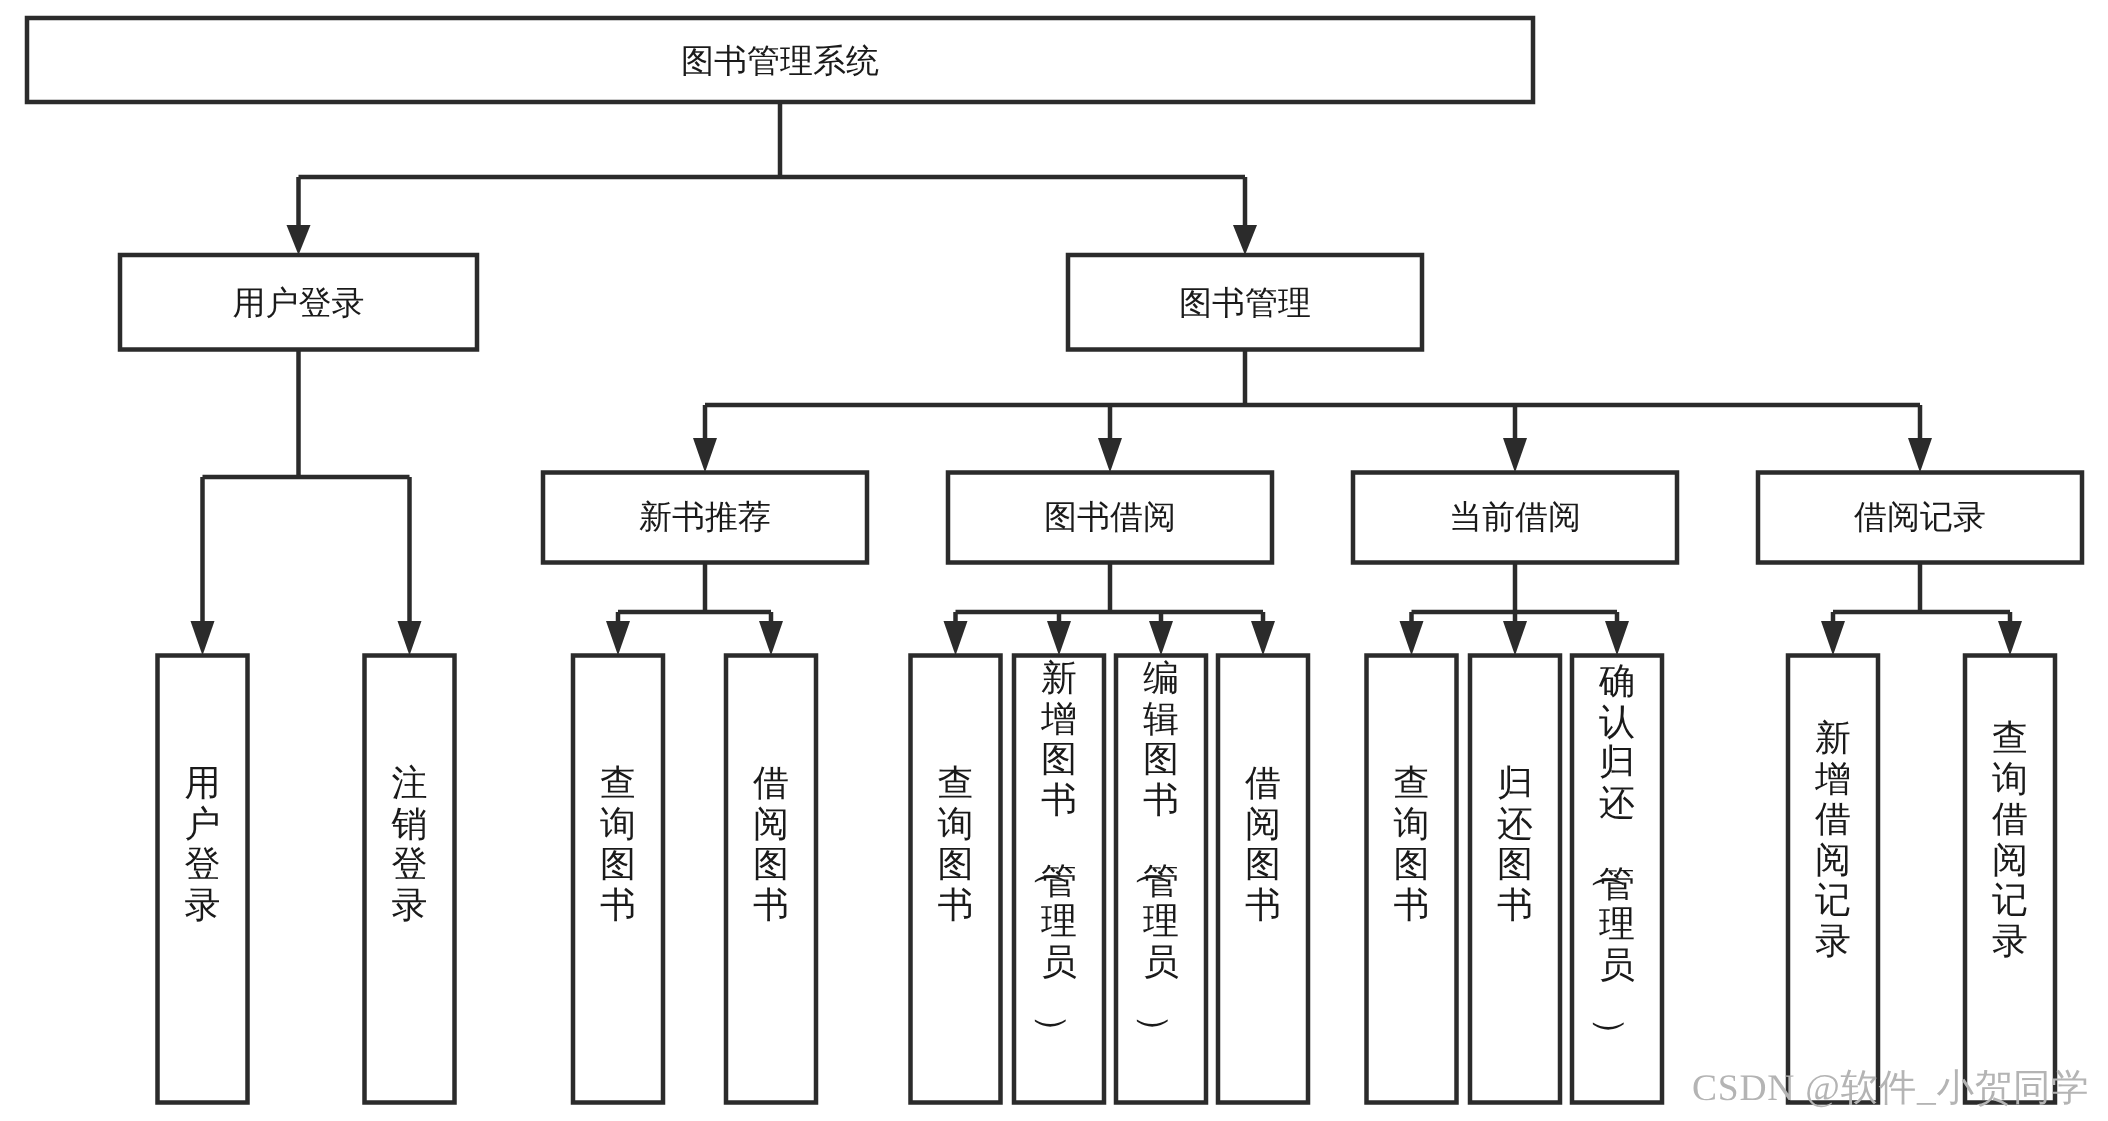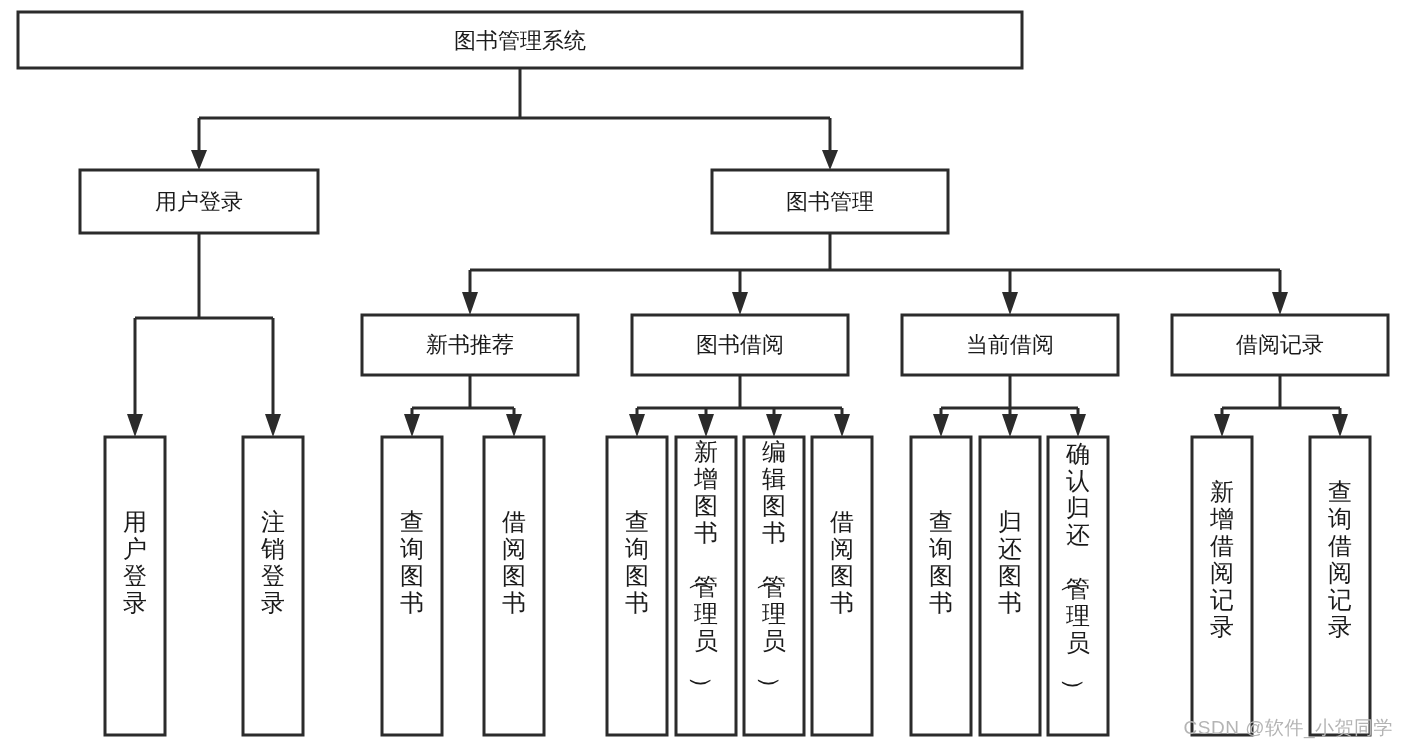--- a/index.html
+++ b/index.html
@@ -45,22 +45,22 @@
     fill: none;
   }
   .arrow-head {
     fill: #2b2b2b;
     stroke: none;
   }
   .watermark {
     position: absolute;
     right: 12px;
     bottom: 6px;
-    font-family: Liberation Sans, sans-serif;
-    font-size: 19px;
+    font-family: Liberation Serif, serif;
+    font-size: 25px;
     color: #b4b4b4;
     white-space: nowrap;
     letter-spacing: 0.5px;
   }
 </style>
 </head>
 <body>
 
 <svg id="diagram" viewBox="0 0 1405 747">
   <defs></defs>

